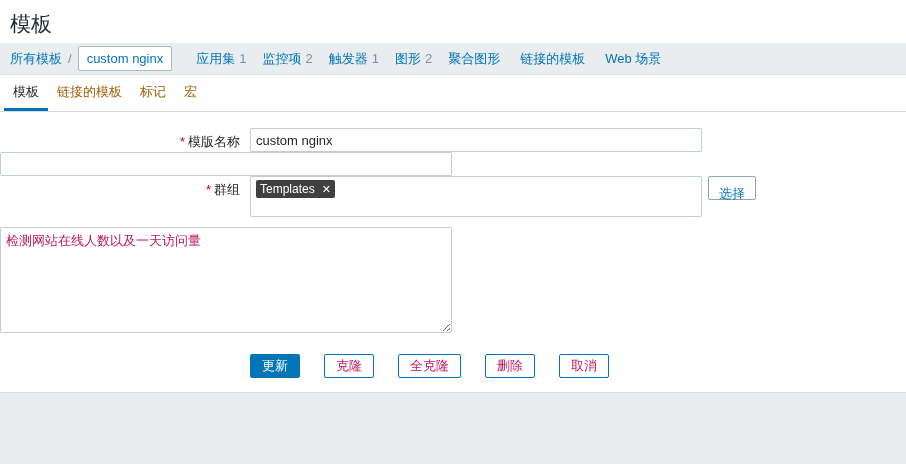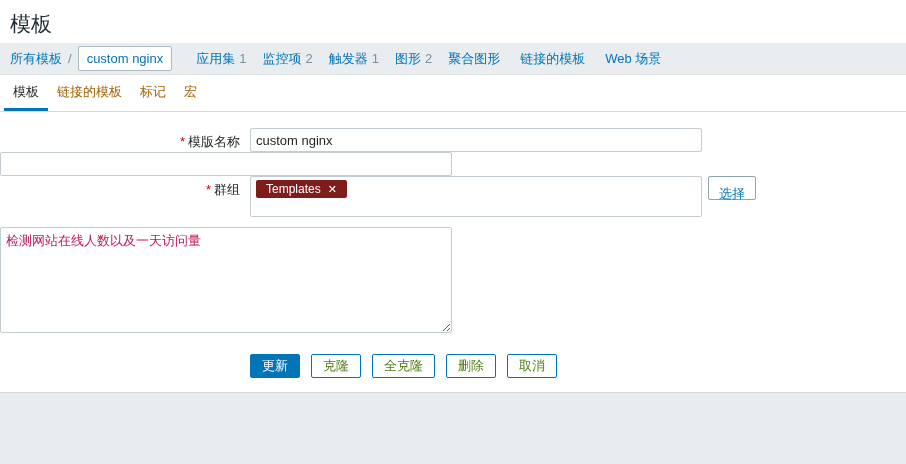--- a/index.html
+++ b/index.html
@@ -95,24 +95,24 @@
     width: 452px;
     min-height: 41px;
     border: 1px solid #c3ccd1;
     border-radius: 2px;
     padding: 3px 5px;
     background: #fff;
   }
   .chip {
     display: inline-flex;
     align-items: center;
-    background: #7f1d1d;
+    background: #404040;
     color: #fff;
     border-radius: 2px;
-    padding: 2px 10px;
+    padding: 2px 4px;
     font-size: 12px;
     line-height: 14px;
   }
   .chip-x {
     margin-left: 7px;
     font-size: 11px;
     font-weight: bold;
     cursor: pointer;
   }
   .ms-search {
@@ -147,39 +147,39 @@
     padding: 4px 5px;
     font-family: inherit;
     font-size: 13px;
     color: #be185d;
     resize: both;
   }
   
   .form-buttons {
     margin-left: 250px;
     display: flex;
-    gap: 11px;
+    gap: 24px;
   }
   .btn {
     height: 24px;
     padding: 0 11px;
     border-radius: 2px;
     font-family: inherit;
     font-size: 13px;
     cursor: pointer;
   }
   .btn-primary {
     background: #0275b8;
     border: 1px solid #0275b8;
     color: #fff;
   }
   .btn-outline {
     background: #fff;
     border: 1px solid #0275b8;
-    color: #4d7c0f;
+    color: #be185d;
   }
   .page-footer { background: #e8ecef; height: 54px; }
 </style>
 </head>
 <body>
 
 <div class="page-header">
   <h1>模板</h1>
 </div>
 

